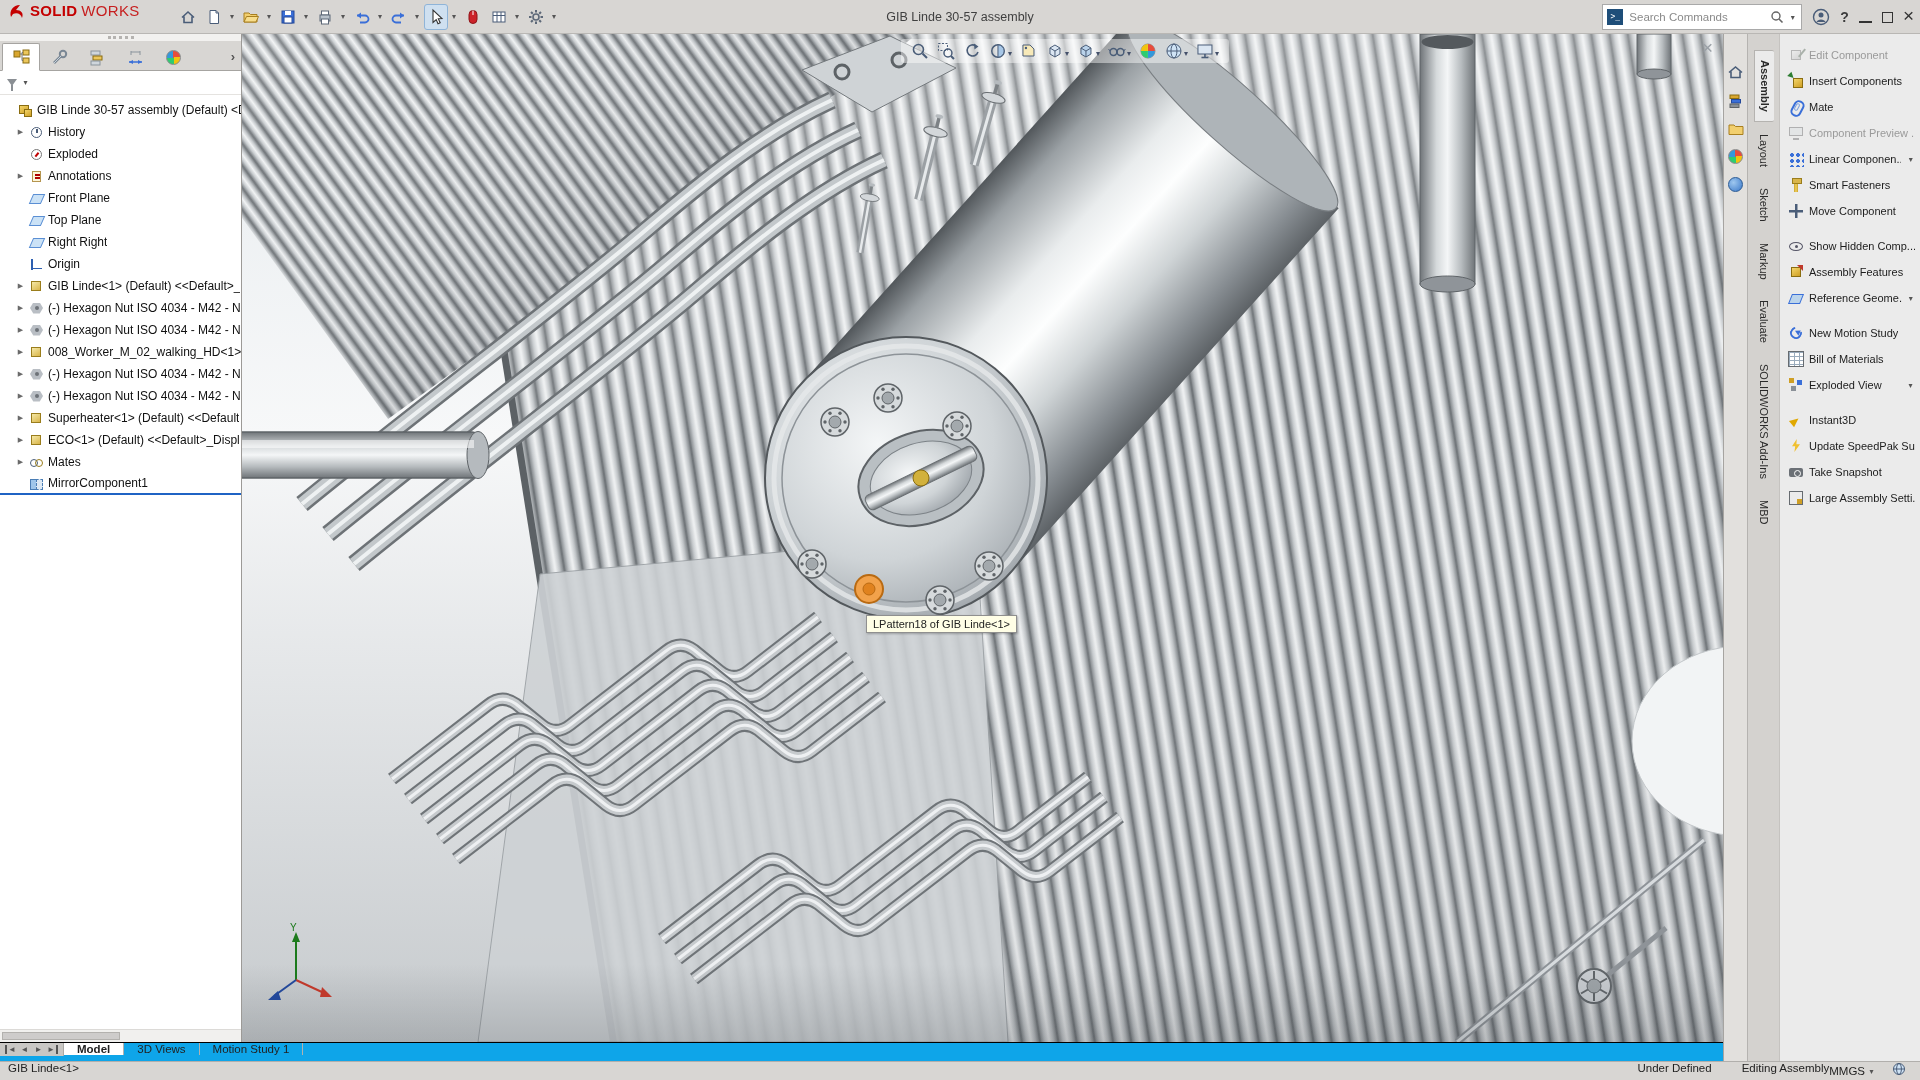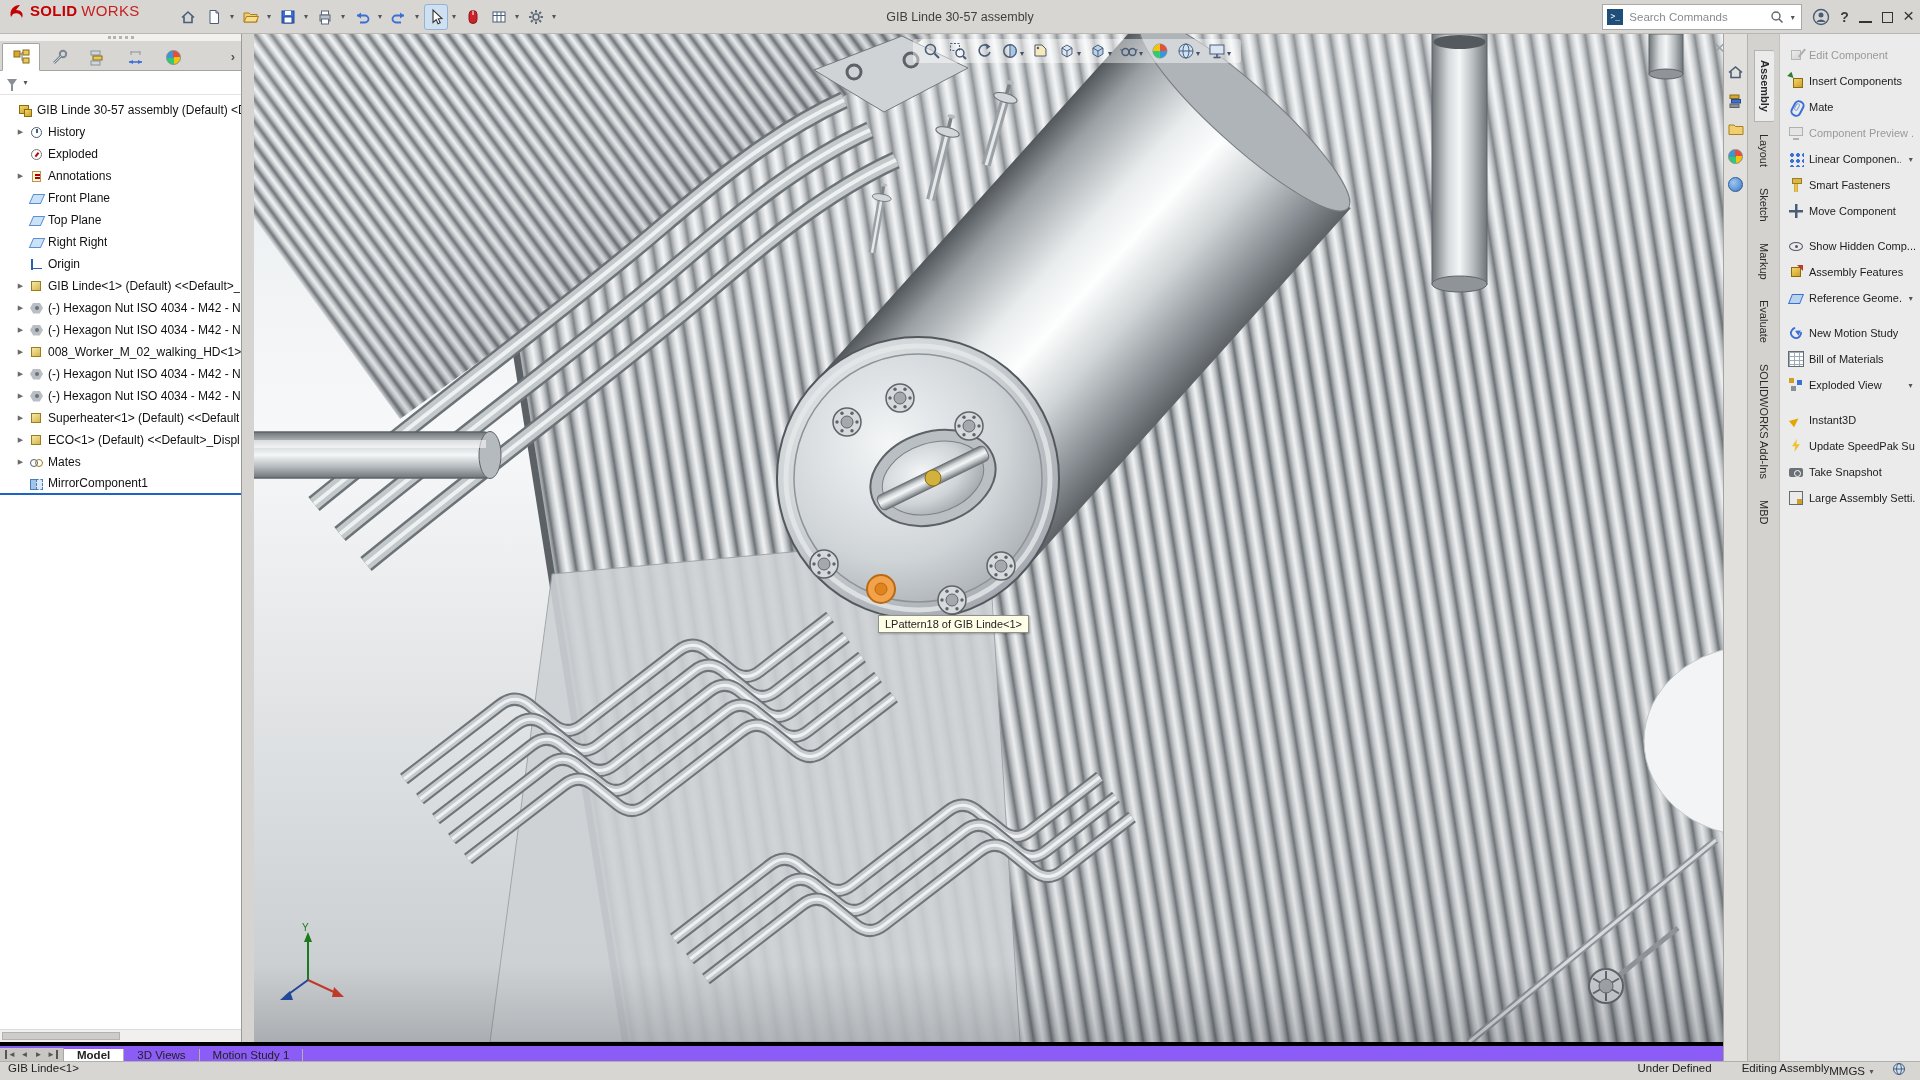--- a/index.html
+++ b/index.html
@@ -73,21 +73,21 @@
   .ti-nut::after{left:5.5px;top:5.5px;width:4px;height:4px;border-radius:50%;background:#6d7278}
   .ti-mates::before{left:1px;top:4px;width:6px;height:6px;border:1.6px solid #4a5d78;border-radius:50%}
   .ti-mates::after{left:6px;top:4px;width:6px;height:6px;border:1.6px solid #9a7d1c;border-radius:50%}
   .ti-mirror::before{left:1px;top:3px;width:5px;height:9px;background:#9fc6ea;border:1px solid #4a7db5}
   .ti-mirror::after{right:1px;top:3px;width:5px;height:9px;background:#dde9f4;border:1px dashed #4a7db5}
 
   .hscroll{position:absolute;bottom:0;left:0;right:0;height:13px;background:#f1f0ee;border-top:1px solid #dcdad7}
   .hthumb{position:absolute;left:2px;top:2px;width:118px;height:8px;background:#cecccb;border:1px solid #b3b1ae}
 
   
-  #viewport{position:absolute;left:254px;top:34px;width:1481px;height:1008px;overflow:hidden;
+  #viewport{position:absolute;left:242px;top:34px;width:1481px;height:1008px;overflow:hidden;
             background:linear-gradient(180deg,#dfe3e7 0%,#eef1f3 18%,#f7f8f9 40%,#c6cacd 100%)}
   #scene{position:absolute;left:0;top:0}
   .hud{position:absolute;left:823px;top:5px;transform:translateX(-50%);display:flex;align-items:center;gap:8px;
        background:rgba(255,255,255,.45);border-radius:3px;padding:3px 10px}
   .hudbtn{display:flex;align-items:center}
   .hcar::after{content:"▾";font-size:8px;color:#44506a;margin-left:1px}
   .vx{position:absolute;right:10px;top:3px}
   .vx::after{content:"×";font-size:19px;color:#9aa0a6}
   .tip{position:absolute;left:624px;top:581px;background:#fffee6;border:1px solid #8f8f8f;
        font-size:11px;color:#222;padding:2px 6px;white-space:nowrap;box-shadow:1px 1px 2px rgba(0,0,0,.25)}
@@ -147,22 +147,22 @@
   .cpi-explode::before{left:1px;top:1px;width:5px;height:5px;background:#cf9f25;box-shadow:8px 2px 0 #3a6fd8,2px 8px 0 #8a9097}
   .cpi-instant::before{left:2px;top:4px;border:4px solid transparent;border-left:9px solid #e0a800;transform:rotate(-40deg)}
   .cpi-speedpak::before{left:4px;top:1px;width:8px;height:13px;background:#f0c030;
                         clip-path:polygon(60% 0,0 55%,40% 55%,30% 100%,100% 40%,55% 40%)}
   .cpi-snap::before{inset:4px 1px 3px 1px;background:#6b7076;border-radius:2px}
   .cpi-snap::after{left:5.5px;top:6px;width:5px;height:5px;border:1.5px solid #fff;border-radius:50%}
   .cpi-large::before{inset:1px;border:1.5px solid #666b70}
   .cpi-large::after{right:2px;bottom:2px;width:5px;height:5px;background:#cf9f25}
 
   
-  #tabbar{position:absolute;left:0;top:1042px;width:1723px;height:19px;background:#8b5cf6;
-          border-top:4px solid #000000;display:flex;align-items:flex-end;font-size:11.5px}
+  #tabbar{position:absolute;left:0;top:1042px;width:1723px;height:19px;background:#0ea5e9;
+          border-top:1px solid #000000;display:flex;align-items:flex-start;font-size:11.5px}
   .navs{display:flex;align-items:center;gap:1px;padding:0 4px;background:#c9c7c4;border-right:1px solid #aaa8a5}
   .nav{width:13px;height:13px;display:flex;align-items:center;justify-content:center}
   .nav::after{font-size:8px;color:#555}
   .nav.nfirst::after{content:"◄";border-left:2px solid #555;padding-left:1px}
   .nav.nprev::after{content:"◄"}
   .nav.nnext::after{content:"►"}
   .nav.nlast::after{content:"►";border-right:2px solid #555;padding-right:1px}
   .btab{display:flex;align-items:center;padding:0 13px;border-right:1px solid #b3b1ae;color:#222}
   .btab.active{background:#fff;font-weight:bold}
 

